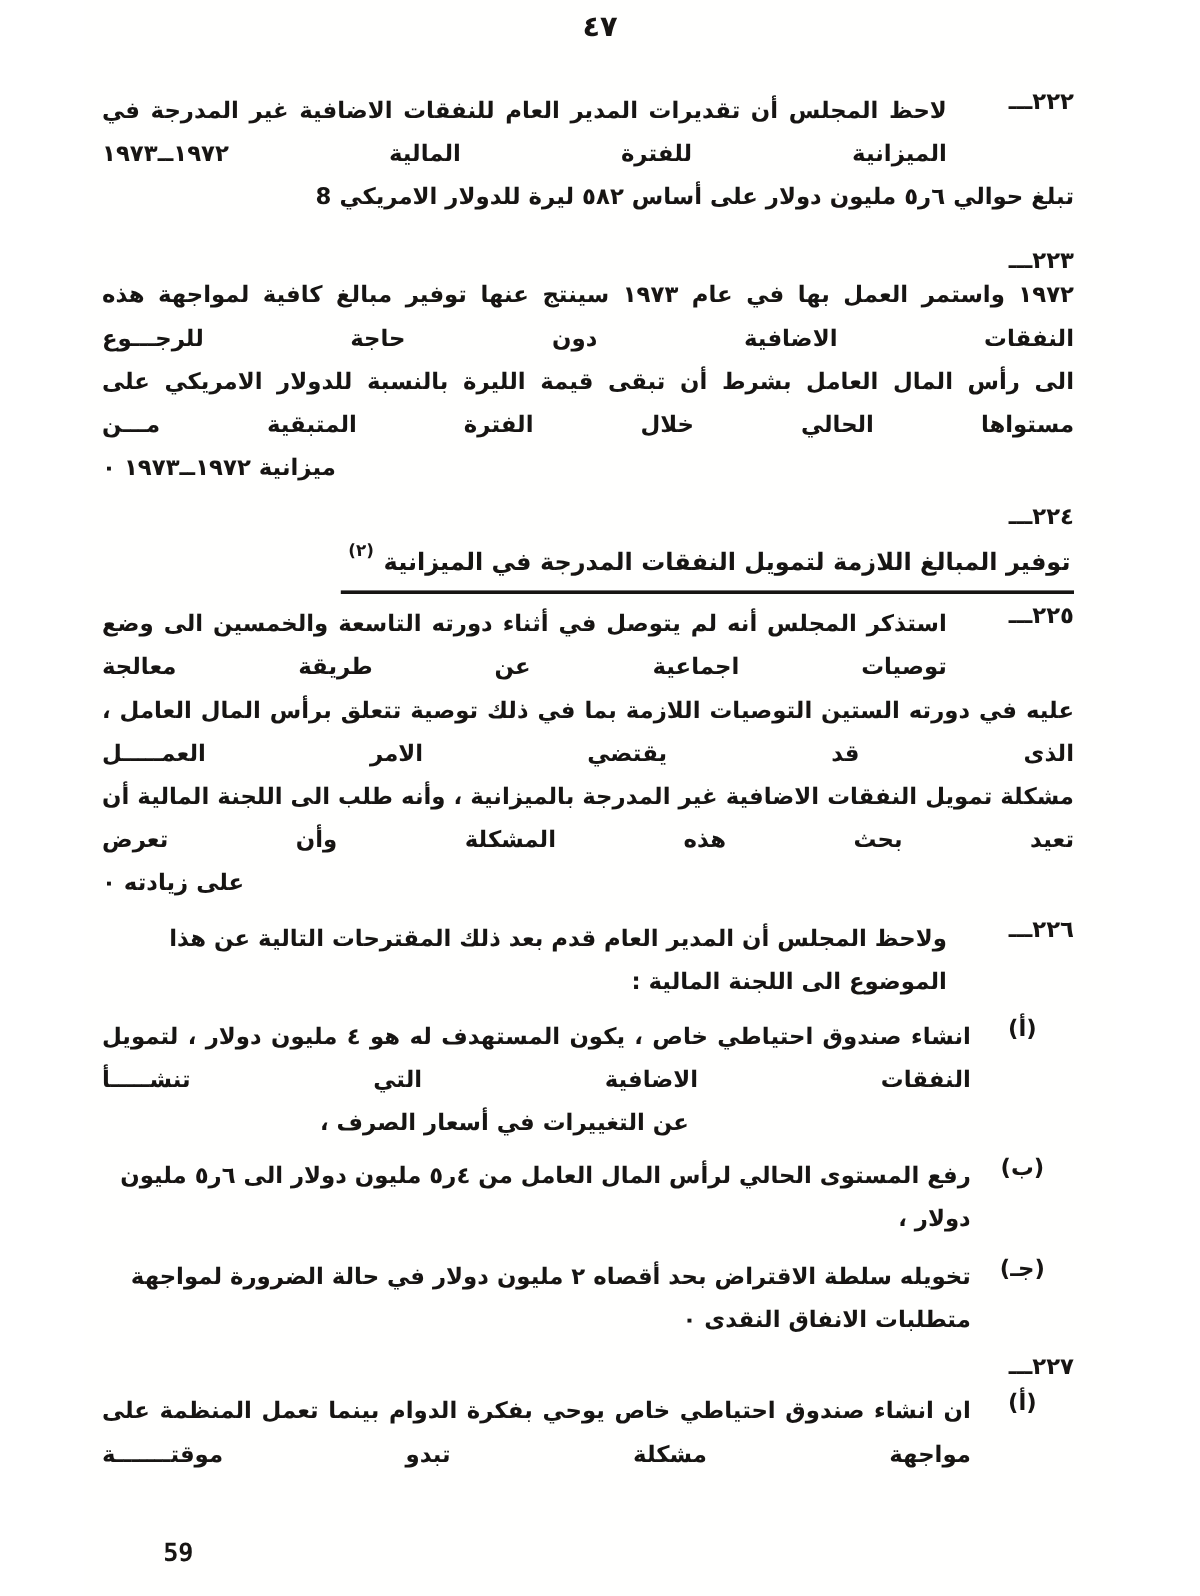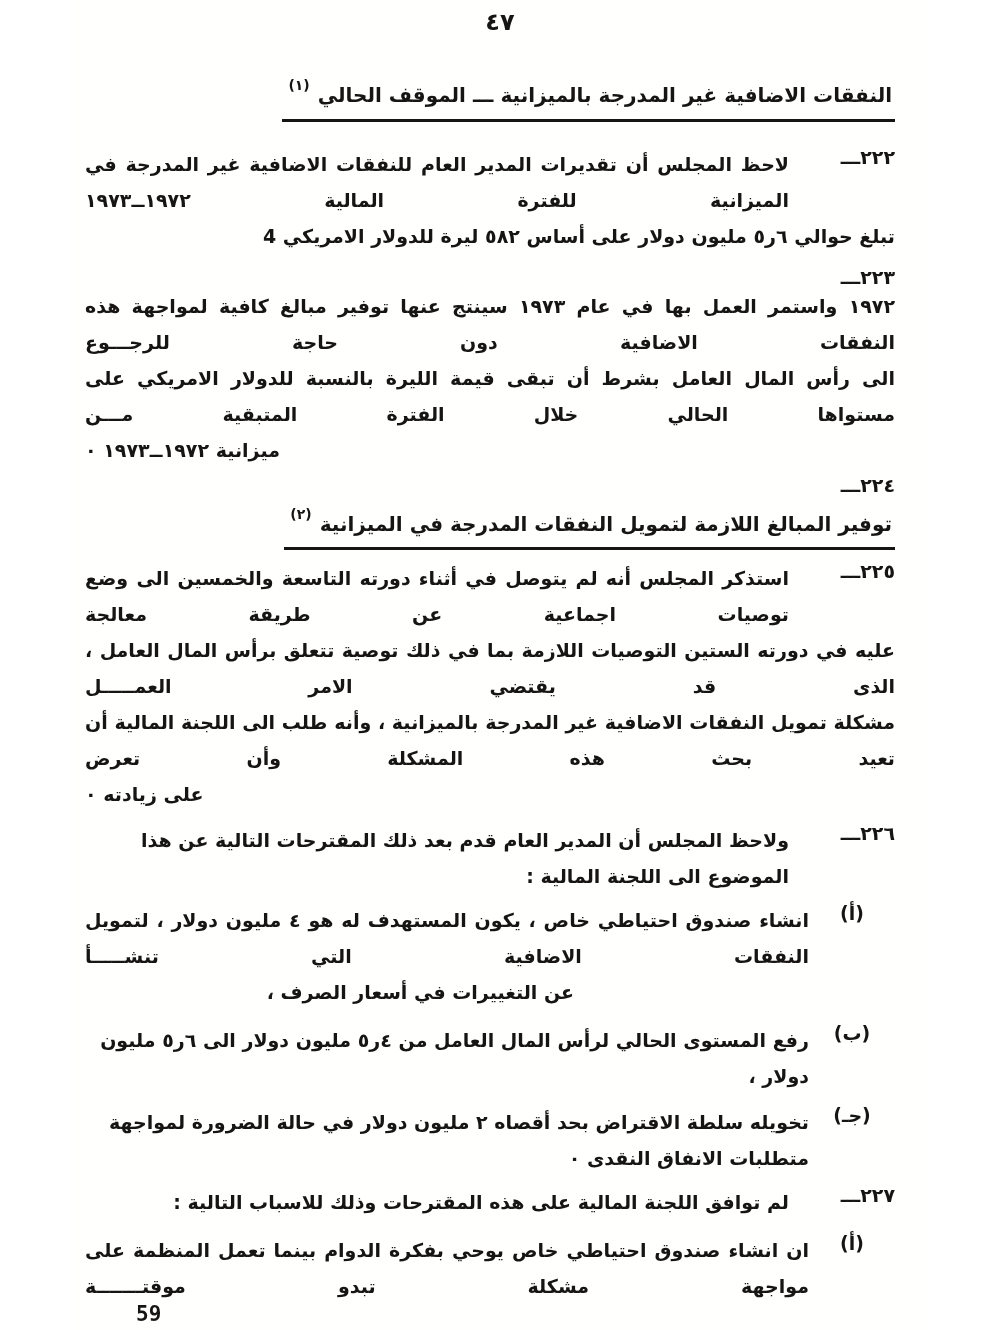--- a/index.html
+++ b/index.html
@@ -39,38 +39,37 @@
   .lt{flex:1;}
   .a-j{text-align:justify;text-align-last:justify;text-justify:inter-word;}
   .a-r{text-align:right;}
   .a-l{text-align:left;}
   .sec-p .a-m{text-align:left;padding-right:322px;}
   .sec-i{display:flex;}
   .imark{flex:none;width:86px;text-align:center;}
   .ibody{flex:1;}
   .sec-i .a-m{text-align:right;padding-right:235px;}
   .bottom-pagenum{
-    position:absolute;left:66px;bottom:4px;
+    position:absolute;left:66px;bottom:24px;
     font-family:"DejaVu Sans Mono",monospace;font-size:21px;font-weight:bold;
   }
 </style>
 </head>
 <body>
 
 <div class="page">
   <div class="top-pagenum">٤٧</div>
 
   <div class="doc-body" id="doc-body">
-      <div class="sec sec-h"><span class="hwrap"><span>النفقات الاضافية غير المدرجة بالميزانية ـــ الموقف الحالي</span><sup class="href">(١)</sup></span></div>
       <div class="sec sec-p">
         <div class="pline">
           <span class="pnum">٢٢٢ـــ</span>
           <div class="line a-j lt">لاحظ المجلس أن تقديرات المدير العام للنفقات الاضافية غير المدرجة في الميزانية للفترة المالية ١٩٧٢ــ١٩٧٣</div>
         </div>
-        <div class="line a-r">تبلغ حوالي ٦ر٥ مليون دولار على أساس ٥٨٢ ليرة للدولار الامريكي 4</div>
+        <div class="line a-r">تبلغ حوالي ٦ر٥ مليون دولار على أساس ٥٨٢ ليرة للدولار الامريكي 8</div>
       </div>
       <div class="sec sec-p">
         <div class="pline">
           <span class="pnum">٢٢٣ـــ</span>
         </div>
         <div class="line a-j">١٩٧٢ واستمر العمل بها في عام ١٩٧٣ سينتج عنها توفير مبالغ كافية لمواجهة هذه النفقات الاضافية دون حاجة للرجـــوع</div>
         <div class="line a-j">الى رأس المال العامل بشرط أن تبقى قيمة الليرة بالنسبة للدولار الامريكي على مستواها الحالي خلال الفترة المتبقية مـــن</div>
         <div class="line a-l">ميزانية ١٩٧٢ــ١٩٧٣ ٠</div>
       </div>
       <div class="sec sec-p">
@@ -109,21 +108,20 @@
       </div>
       <div class="sec sec-i">
         <div class="imark">(جـ)</div>
         <div class="ibody">
           <div class="line a-r">تخويله سلطة الاقتراض بحد أقصاه ٢ مليون دولار في حالة الضرورة لمواجهة متطلبات الانفاق النقدى ٠</div>
         </div>
       </div>
       <div class="sec sec-p">
         <div class="pline">
           <span class="pnum">٢٢٧ـــ</span>
-          <div class="line a-r lt">لم توافق اللجنة المالية على هذه المقترحات وذلك للاسباب التالية :</div>
         </div>
       </div>
       <div class="sec sec-i">
         <div class="imark">(أ)</div>
         <div class="ibody">
           <div class="line a-j">ان انشاء صندوق احتياطي خاص يوحي بفكرة الدوام بينما تعمل المنظمة على مواجهة مشكلة تبدو موقتـــــــة</div>
         </div>
       </div>
     </div>
 

